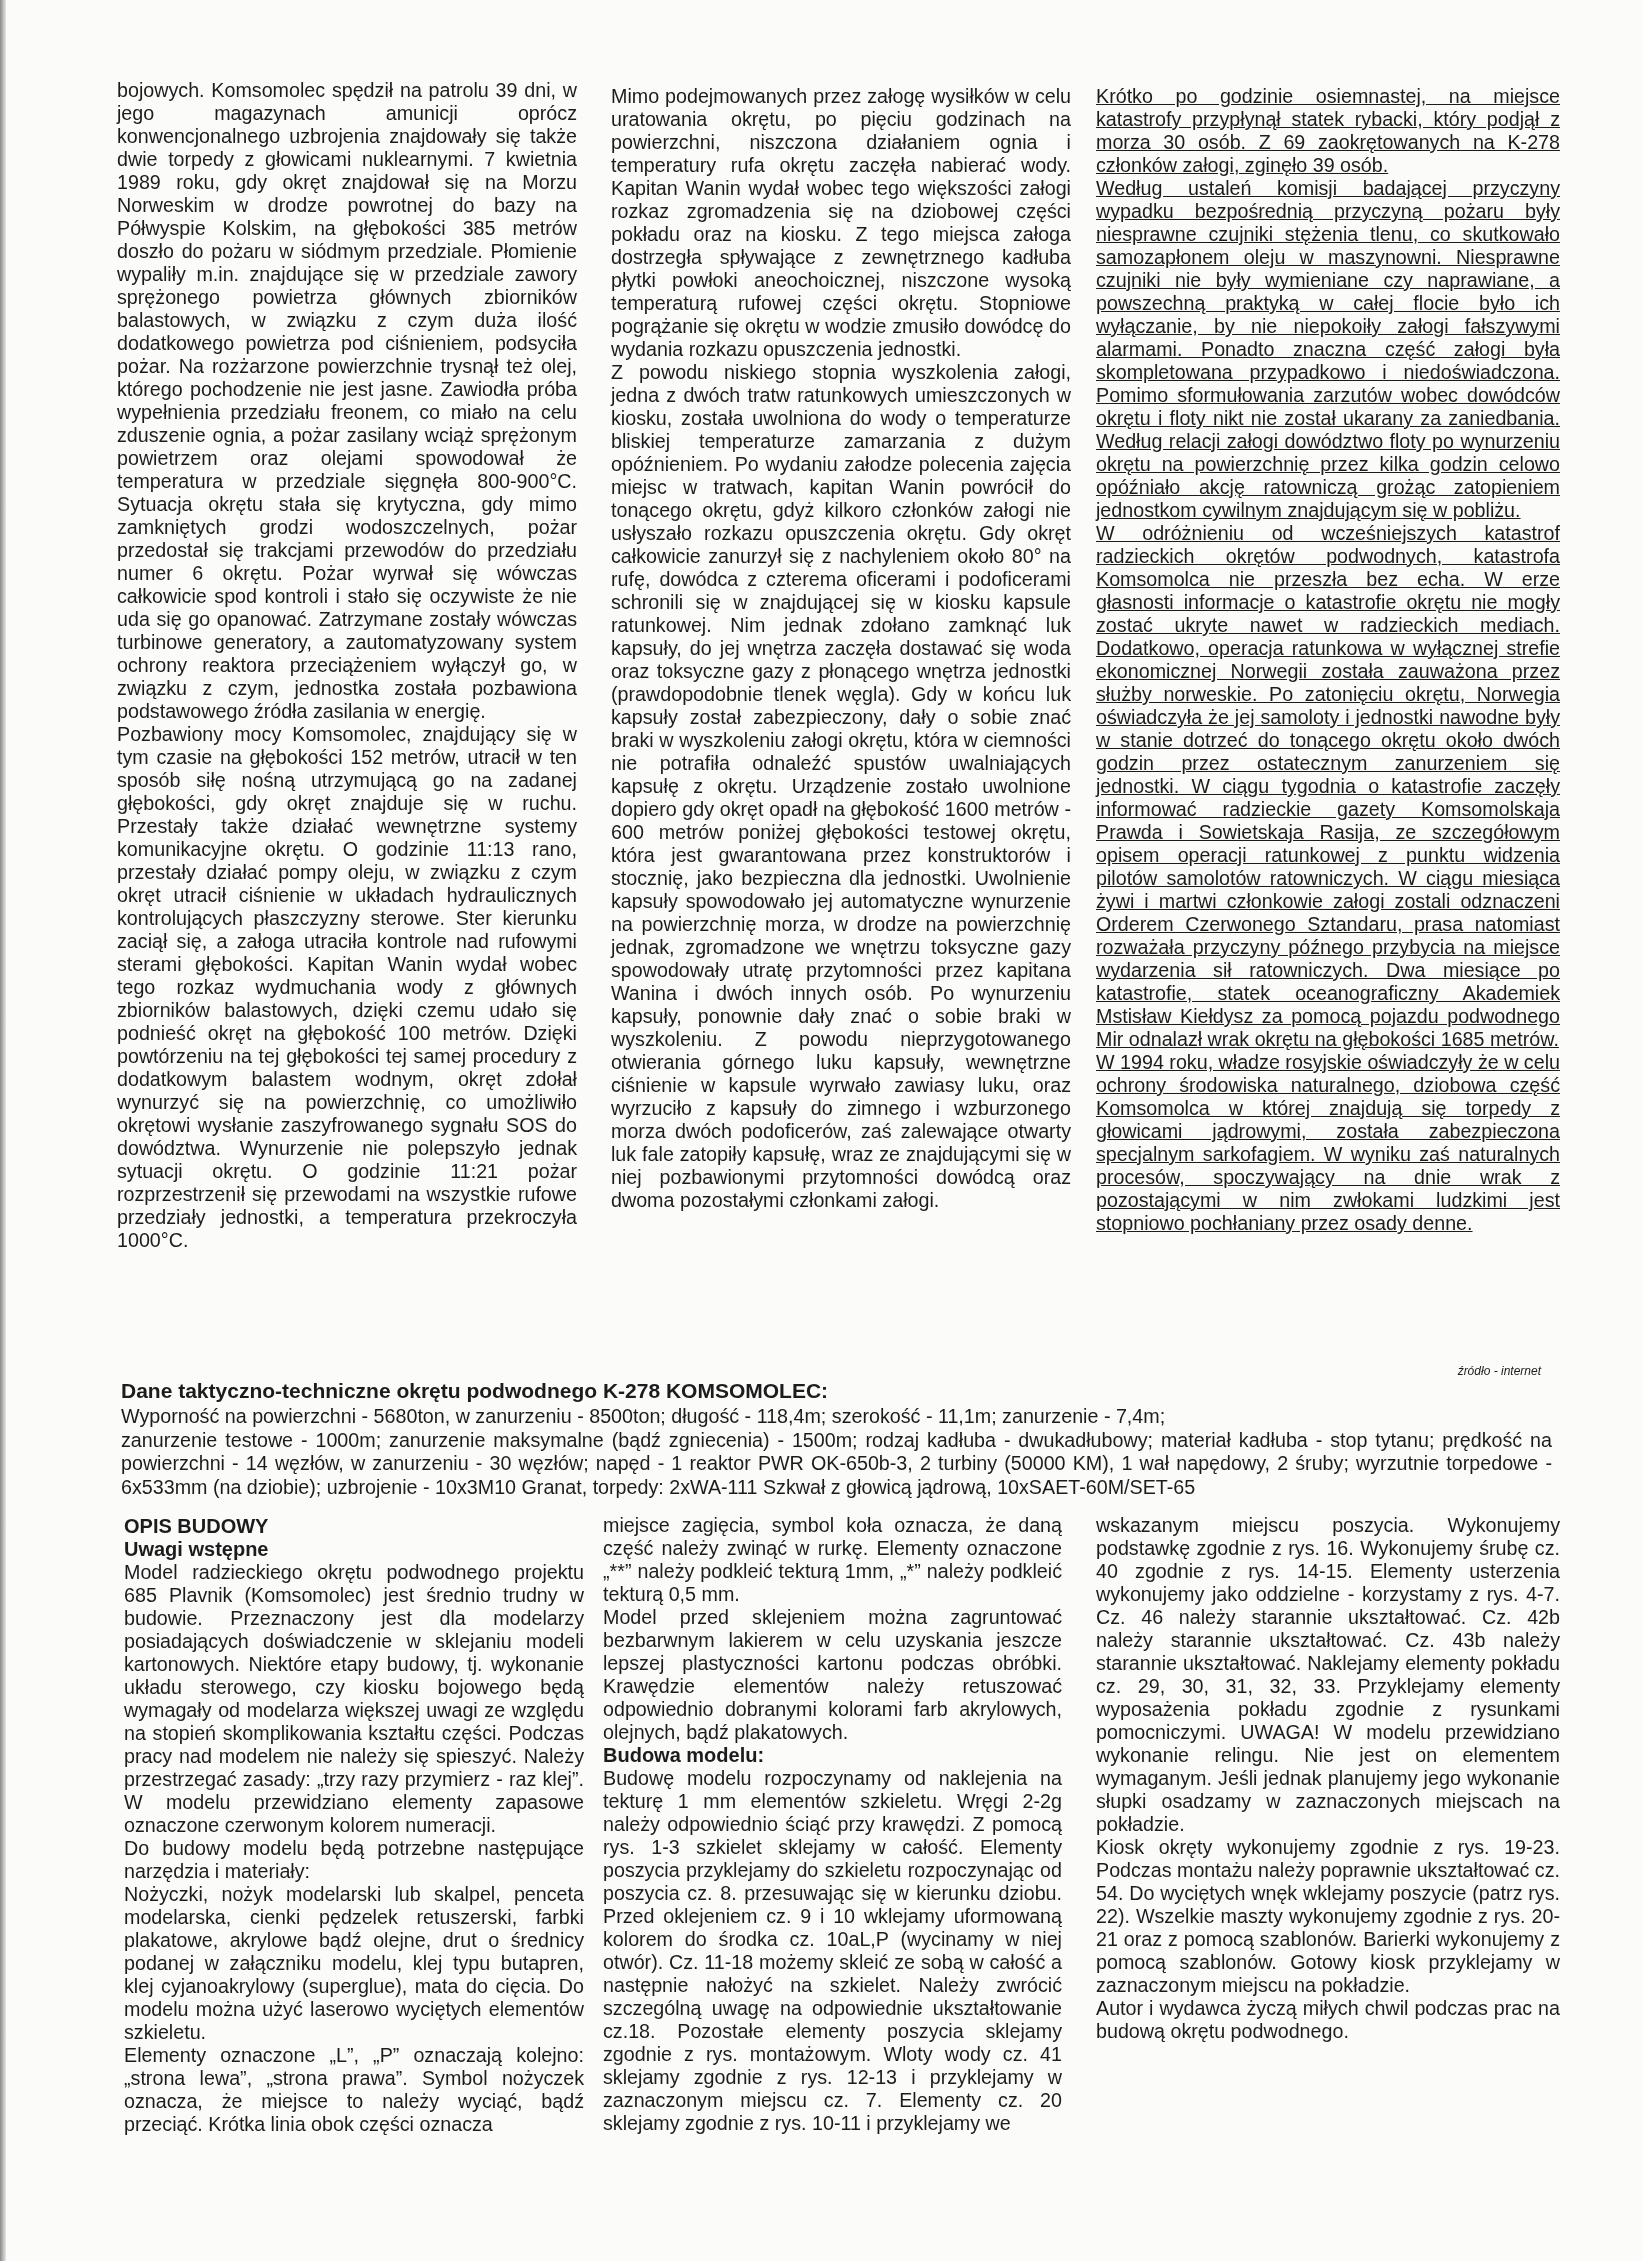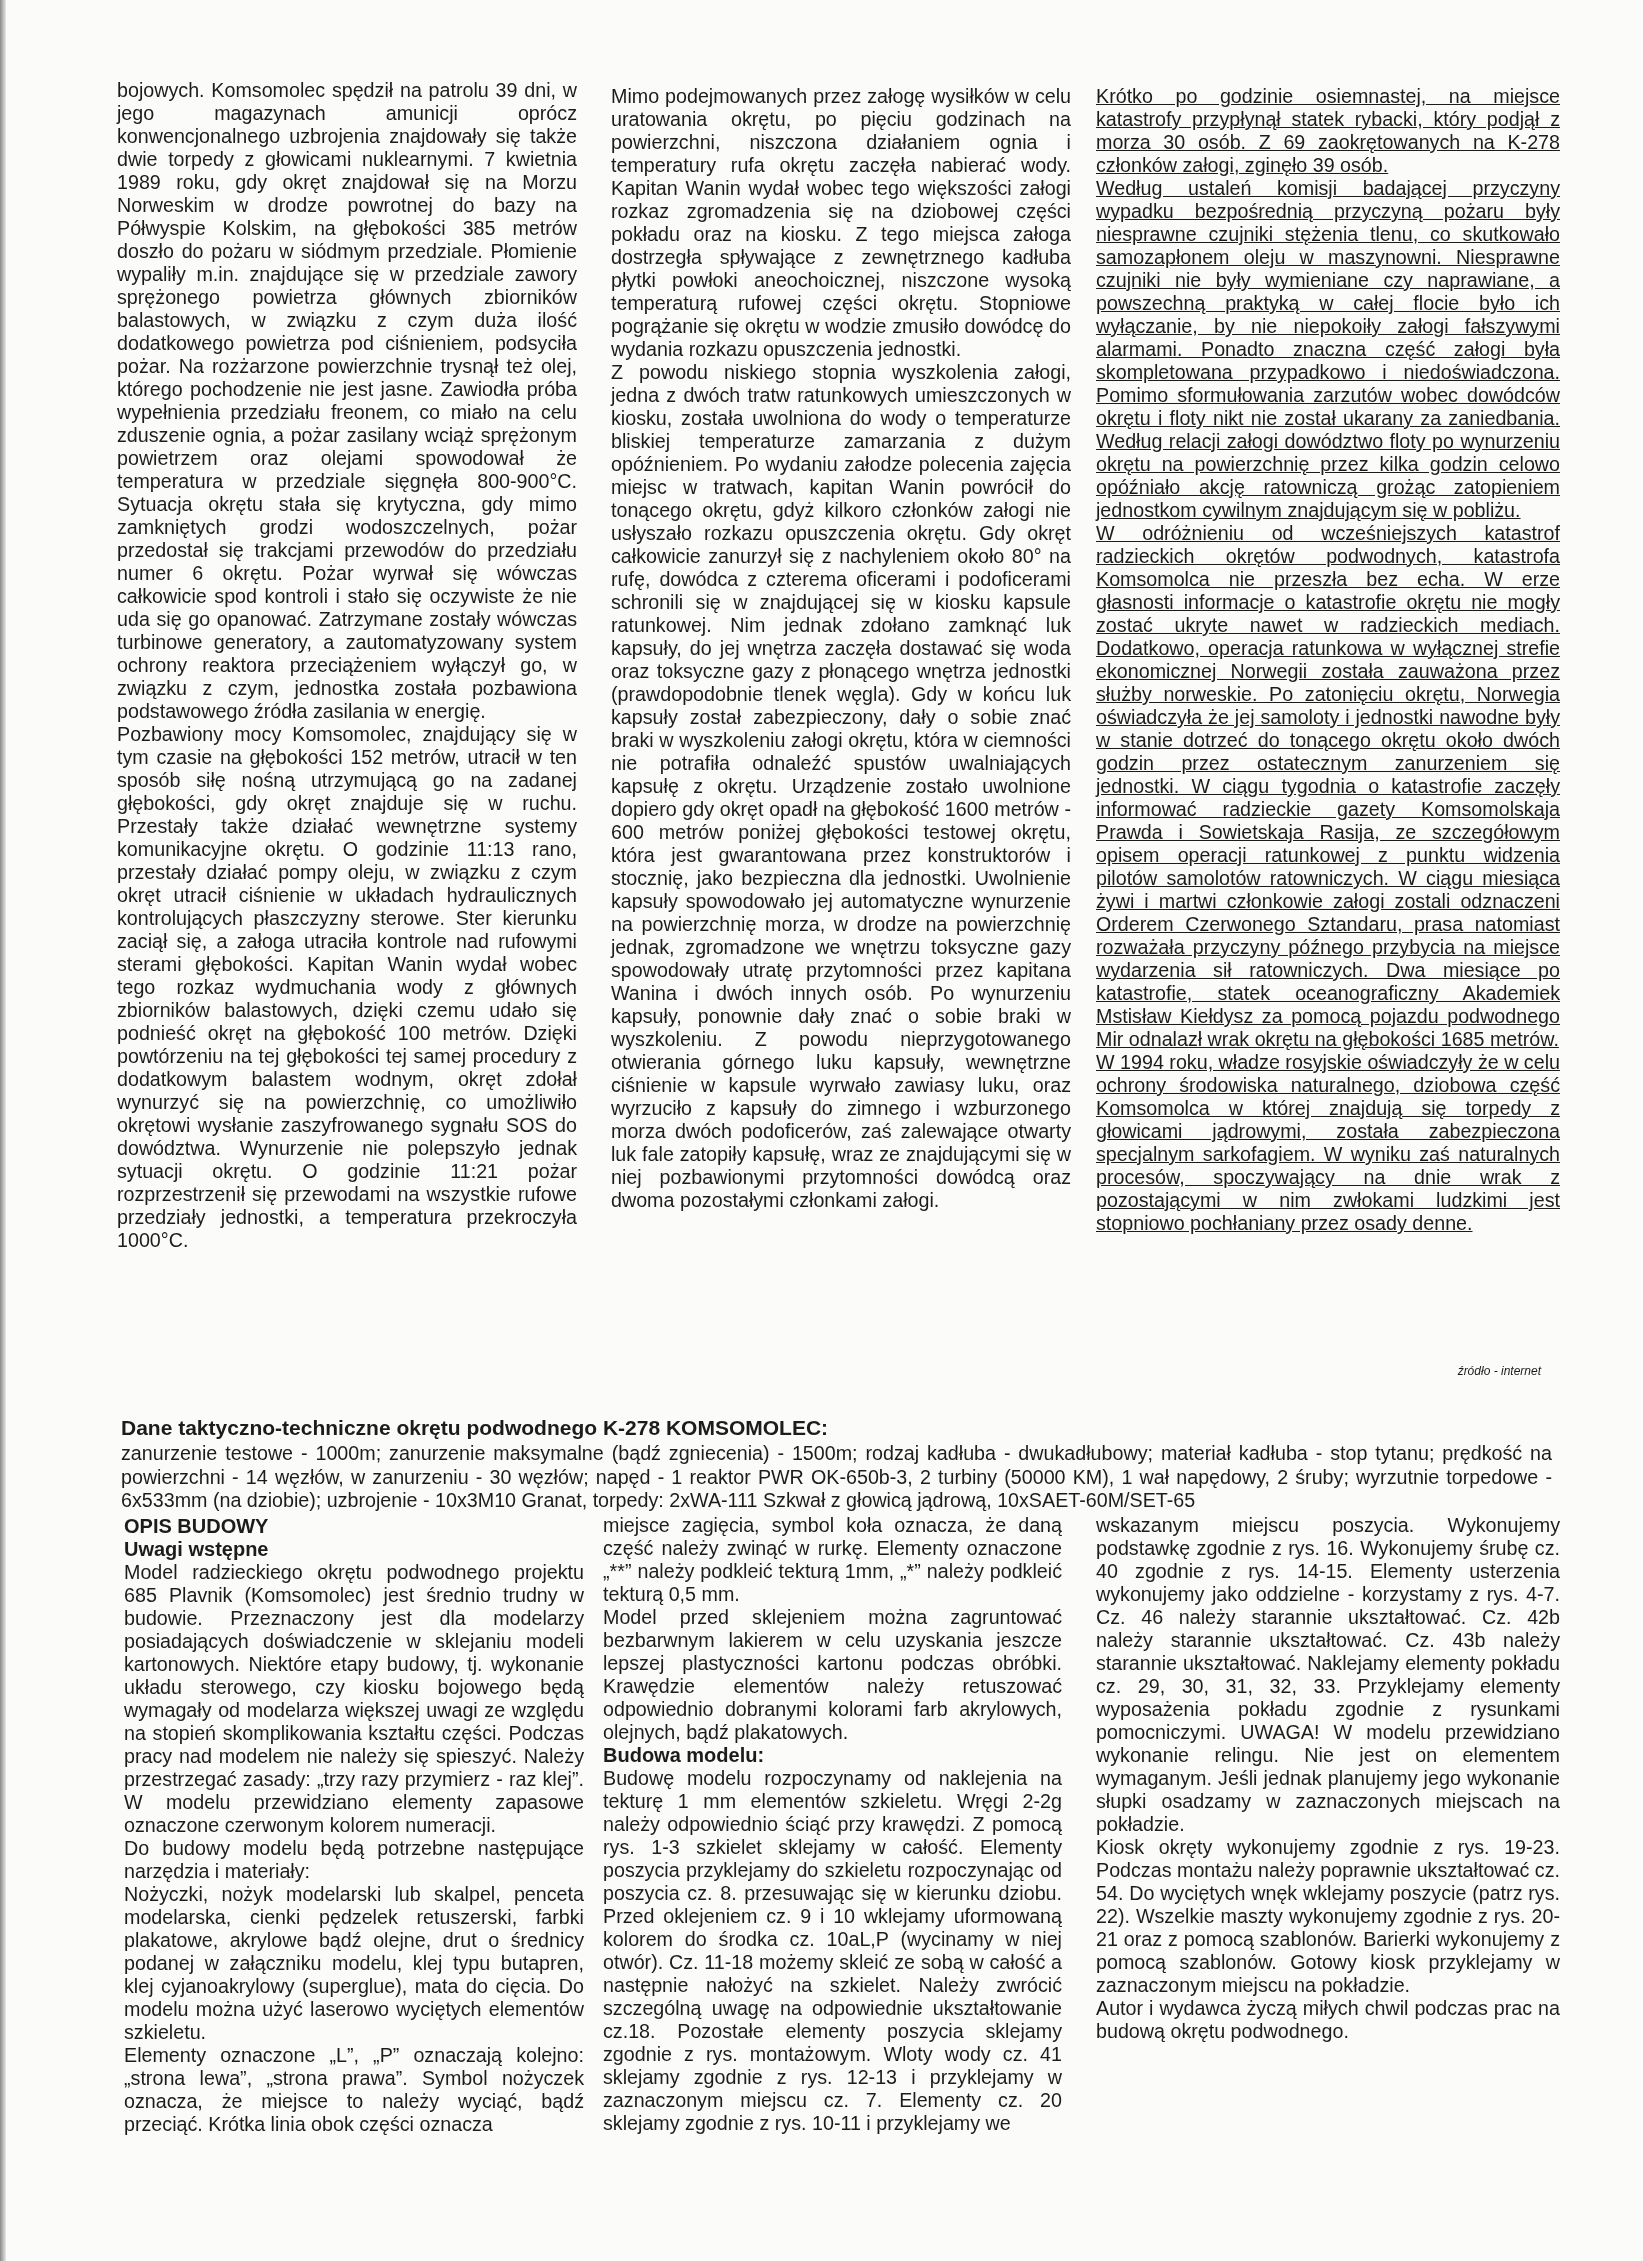--- a/index.html
+++ b/index.html
@@ -9,21 +9,21 @@
     font-family: "Liberation Sans", sans-serif;
     color: #1c1c1c;
   }
   .edge { position: absolute; left: 0; top: 0; width: 6.4px; height: 2261px; background: linear-gradient(90deg,#8a8a8a,#e8e8e8); }
   .col { position: absolute; font-size: 19.7px; line-height: 23px; text-align: justify; }
   .col p { margin: 0; }
   .c1 { left: 117px; top: 79px; width: 460px; }
   .c2 { left: 611px; top: 85px; width: 460px; }
   .c3 { left: 1096px; top: 85px; width: 464px; text-decoration: underline; }
   .source { position: absolute; right: 103px; top: 1364px; font-size: 12px; font-style: italic; }
-  .tech { position: absolute; left: 121px; top: 1379px; width: 1431px; font-size: 19.7px; line-height: 23.5px; margin-top: 37px; }
+  .tech { position: absolute; left: 121px; top: 1379px; width: 1431px; font-size: 19.7px; line-height: 23.5px; }
   .tech h2 { margin: 0 0 2.6px 0; font-size: 21px; font-weight: bold; }
   .tech p { margin: 0; text-align: justify; }
   .b1 { left: 124px; top: 1515px; width: 460px; }
   .b2 { left: 603px; top: 1514px; width: 459px; }
   .b3 { left: 1096px; top: 1514px; width: 464px; }
   h3 { margin: 0; font-size: 20px; line-height: 23px; font-weight: bold; }
 </style>
 </head>
 <body>
 
@@ -43,20 +43,21 @@
   <p>Krótko po godzinie osiemnastej, na miejsce katastrofy przypłynął statek rybacki, który podjął z morza 30 osób. Z 69 zaokrętowanych na K-278 członków załogi, zginęło 39 osób.</p>
   <p>Według ustaleń komisji badającej przyczyny wypadku bezpośrednią przyczyną pożaru były niesprawne czujniki stężenia tlenu, co skutkowało samozapłonem oleju w maszynowni. Niesprawne czujniki nie były wymieniane czy naprawiane, a powszechną praktyką w całej flocie było ich wyłączanie, by nie niepokoiły załogi fałszywymi alarmami. Ponadto znaczna część załogi była skompletowana przypadkowo i niedoświadczona. Pomimo sformułowania zarzutów wobec dowódców okrętu i floty nikt nie został ukarany za zaniedbania. Według relacji załogi dowództwo floty po wynurzeniu okrętu na powierzchnię przez kilka godzin celowo opóźniało akcję ratowniczą grożąc zatopieniem jednostkom cywilnym znajdującym się w pobliżu.</p>
   <p>W odróżnieniu od wcześniejszych katastrof radzieckich okrętów podwodnych, katastrofa Komsomolca nie przeszła bez echa. W erze głasnosti informacje o katastrofie okrętu nie mogły zostać ukryte nawet w radzieckich mediach. Dodatkowo, operacja ratunkowa w wyłącznej strefie ekonomicznej Norwegii została zauważona przez służby norweskie. Po zatonięciu okrętu, Norwegia oświadczyła że jej samoloty i jednostki nawodne były w stanie dotrzeć do tonącego okrętu około dwóch godzin przez ostatecznym zanurzeniem się jednostki. W ciągu tygodnia o katastrofie zaczęły informować radzieckie gazety Komsomolskaja Prawda i Sowietskaja Rasija, ze szczegółowym opisem operacji ratunkowej z punktu widzenia pilotów samolotów ratowniczych. W ciągu miesiąca żywi i martwi członkowie załogi zostali odznaczeni Orderem Czerwonego Sztandaru, prasa natomiast rozważała przyczyny późnego przybycia na miejsce wydarzenia sił ratowniczych. Dwa miesiące po katastrofie, statek oceanograficzny Akademiek Mstisław Kiełdysz za pomocą pojazdu podwodnego Mir odnalazł wrak okrętu na głębokości 1685 metrów.</p>
   <p>W 1994 roku, władze rosyjskie oświadczyły że w celu ochrony środowiska naturalnego, dziobowa część Komsomolca w której znajdują się torpedy z głowicami jądrowymi, została zabezpieczona specjalnym sarkofagiem. W wyniku zaś naturalnych procesów, spoczywający na dnie wrak z pozostającymi w nim zwłokami ludzkimi jest stopniowo pochłaniany przez osady denne.</p>
 </div>
 
 <div class="source">źródło - internet</div>
 
 <div class="tech">
   <h2>Dane taktyczno-techniczne okrętu podwodnego K-278  KOMSOMOLEC:</h2>
+  <p>Wyporność na powierzchni - 5680ton, w zanurzeniu - 8500ton; długość - 118,4m; szerokość - 11,1m; zanurzenie - 7,4m;</p>
   <p>zanurzenie testowe - 1000m; zanurzenie maksymalne (bądź zgniecenia) - 1500m; rodzaj kadłuba - dwukadłubowy; materiał kadłuba - stop tytanu; prędkość na powierzchni - 14 węzłów, w zanurzeniu - 30 węzłów; napęd - 1 reaktor PWR OK-650b-3, 2 turbiny (50000 KM), 1 wał napędowy, 2 śruby; wyrzutnie torpedowe - 6x533mm (na dziobie); uzbrojenie - 10x3M10 Granat, torpedy: 2xWA-111 Szkwał z głowicą jądrową, 10xSAET-60M/SET-65</p>
 </div>
 
 <div class="col b1">
   <h3>OPIS BUDOWY</h3>
   <h3>Uwagi wstępne</h3>
   <p>Model radzieckiego okrętu podwodnego projektu 685 Plavnik (Komsomolec) jest średnio trudny w budowie. Przeznaczony jest dla modelarzy posiadających doświadczenie w sklejaniu modeli kartonowych. Niektóre etapy budowy, tj. wykonanie układu sterowego, czy kiosku bojowego będą wymagały od modelarza większej uwagi ze względu na stopień skomplikowania kształtu części. Podczas pracy nad modelem nie należy się spieszyć. Należy przestrzegać zasady: „trzy razy przymierz - raz klej”. W modelu przewidziano elementy zapasowe oznaczone czerwonym kolorem numeracji.</p>
   <p>Do budowy modelu będą potrzebne następujące narzędzia i materiały:</p>
   <p>Nożyczki, nożyk modelarski lub skalpel, penceta modelarska, cienki pędzelek retuszerski, farbki plakatowe, akrylowe bądź olejne, drut o średnicy podanej w załączniku modelu, klej typu butapren, klej cyjanoakrylowy (superglue), mata do cięcia. Do modelu można użyć laserowo wyciętych elementów szkieletu.</p>
   <p>Elementy oznaczone „L”, „P” oznaczają kolejno: „strona lewa”, „strona prawa”. Symbol nożyczek oznacza, że miejsce to należy wyciąć, bądź przeciąć. Krótka linia obok części oznacza</p>

